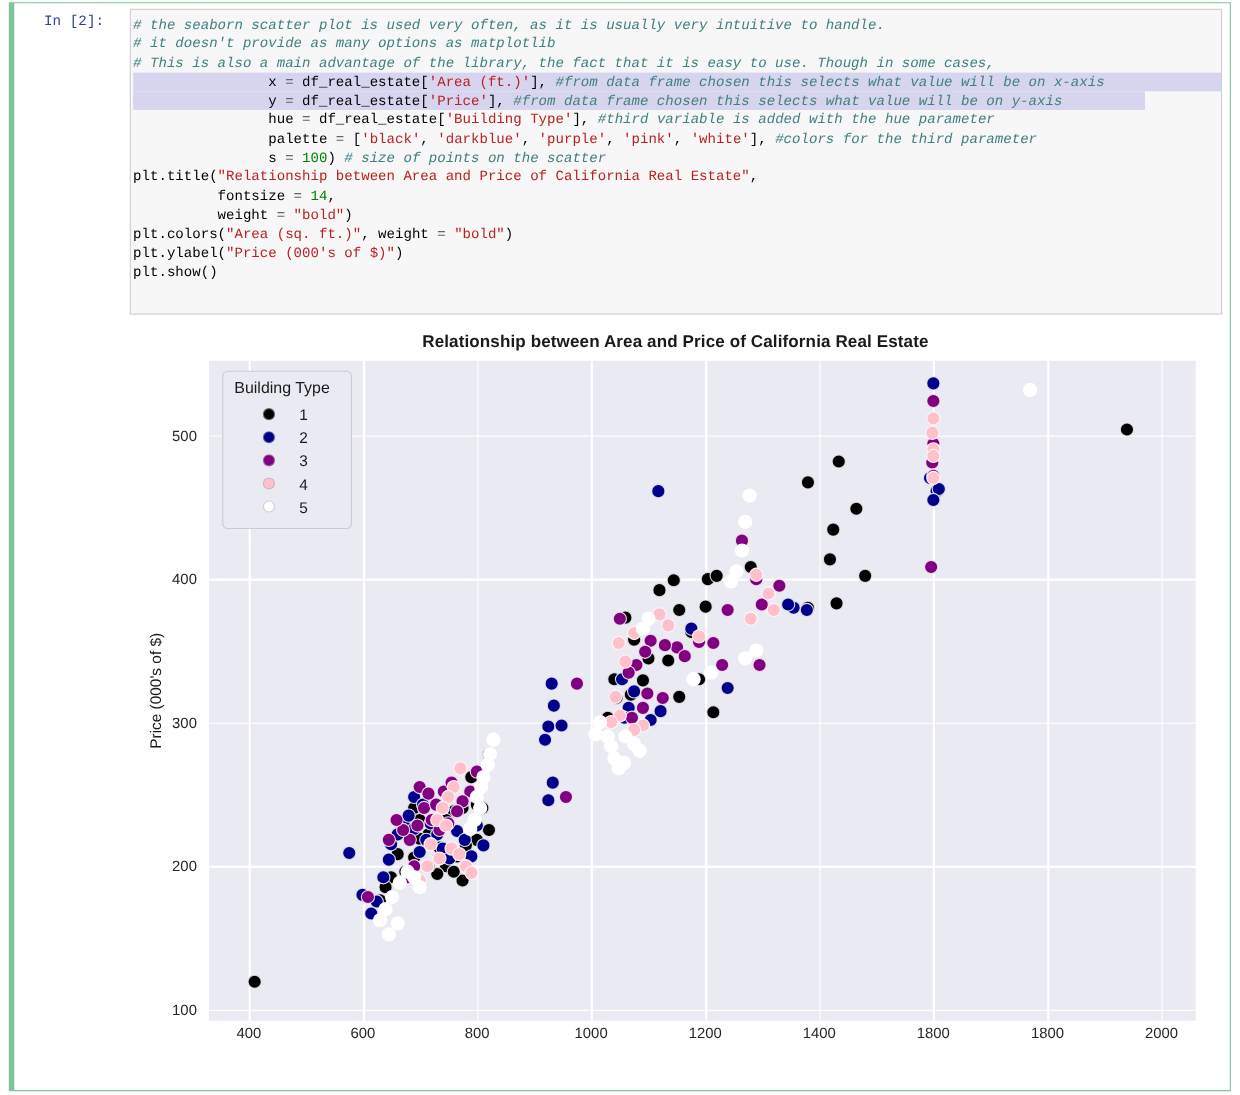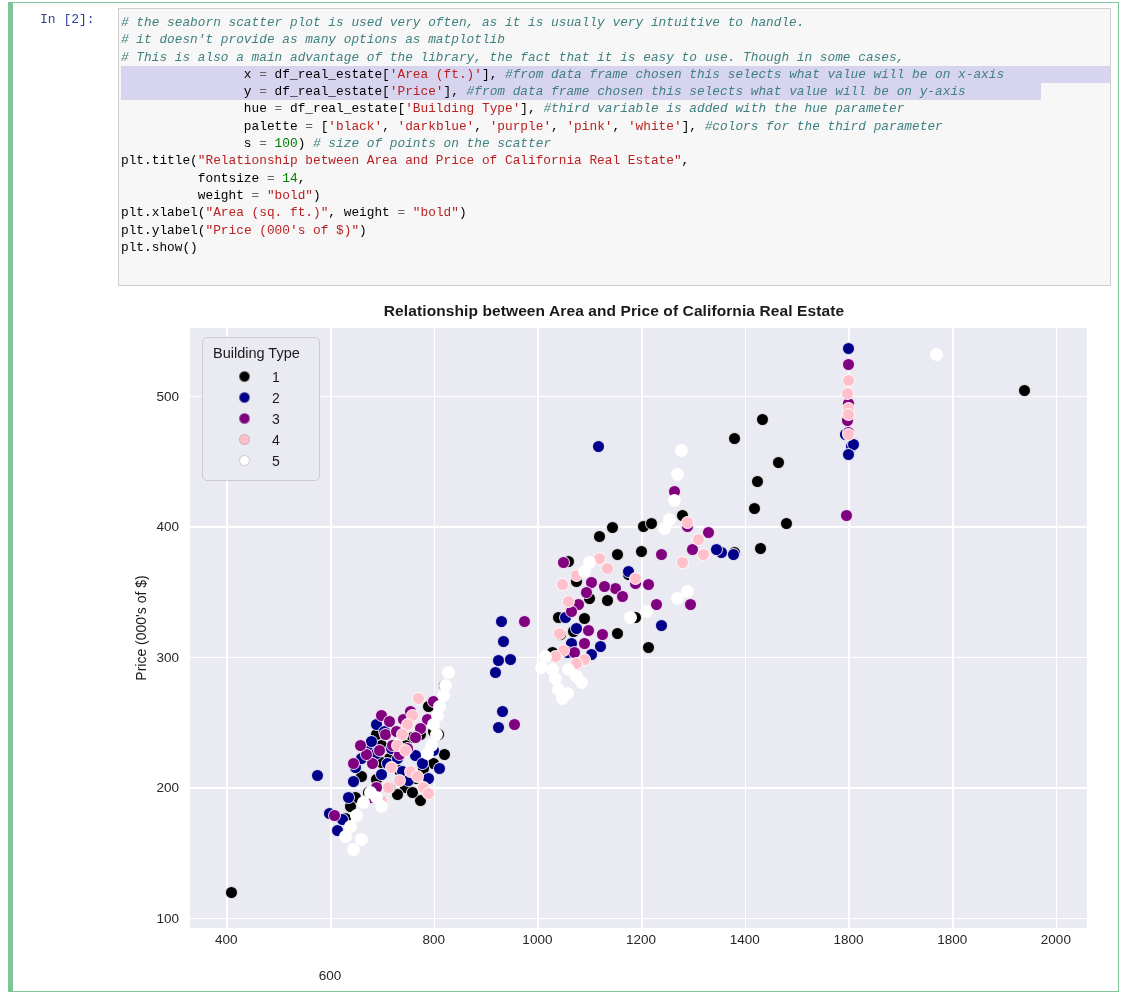--- a/index.html
+++ b/index.html
@@ -190,34 +190,34 @@
       <div class="code-line"><span class="tok-com"># it doesn't provide as many options as matplotlib</span></div>
       <div class="code-line"><span class="tok-com"># This is also a main advantage of the library, the fact that it is easy to use. Though in some cases,</span></div>
       <div class="code-line sel"><span class="tok-name">                x </span><span class="tok-op">= </span><span class="tok-name">df_real_estate[</span><span class="tok-str">'Area (ft.)'</span><span class="tok-name">], </span><span class="tok-com">#from data frame chosen this selects what value will be on x-axis</span></div>
       <div class="code-line" style="background: linear-gradient(to right, rgb(215, 212, 240) 0px, rgb(215, 212, 240) 93%, transparent 93%, transparent 100%);"><span class="tok-name">                y </span><span class="tok-op">= </span><span class="tok-name">df_real_estate[</span><span class="tok-str">'Price'</span><span class="tok-name">], </span><span class="tok-com">#from data frame chosen this selects what value will be on y-axis</span></div>
       <div class="code-line"><span class="tok-name">                hue </span><span class="tok-op">= </span><span class="tok-name">df_real_estate[</span><span class="tok-str">'Building Type'</span><span class="tok-name">], </span><span class="tok-com">#third variable is added with the hue parameter</span></div>
       <div class="code-line"><span class="tok-name">                palette </span><span class="tok-op">= </span><span class="tok-name">[</span><span class="tok-str">'black'</span><span class="tok-name">, </span><span class="tok-str">'darkblue'</span><span class="tok-name">, </span><span class="tok-str">'purple'</span><span class="tok-name">, </span><span class="tok-str">'pink'</span><span class="tok-name">, </span><span class="tok-str">'white'</span><span class="tok-name">], </span><span class="tok-com">#colors for the third parameter</span></div>
       <div class="code-line"><span class="tok-name">                s </span><span class="tok-op">= </span><span class="tok-num">100</span><span class="tok-name">) </span><span class="tok-com"># size of points on the scatter</span></div>
       <div class="code-line"><span class="tok-name">plt.title(</span><span class="tok-str">"Relationship between Area and Price of California Real Estate"</span><span class="tok-name">,</span></div>
       <div class="code-line"><span class="tok-name">          fontsize </span><span class="tok-op">= </span><span class="tok-num">14</span><span class="tok-name">,</span></div>
       <div class="code-line"><span class="tok-name">          weight </span><span class="tok-op">= </span><span class="tok-str">"bold"</span><span class="tok-name">)</span></div>
-      <div class="code-line"><span class="tok-name">plt.xlabel(</span><span class="tok-str">"Area (sq. ft.)"</span><span class="tok-name">, weight </span><span class="tok-op">= </span><span class="tok-str">"bold"</span><span class="tok-name">)</span></div>
+      <div class="code-line"><span class="tok-name">plt.colors(</span><span class="tok-str">"Area (sq. ft.)"</span><span class="tok-name">, weight </span><span class="tok-op">= </span><span class="tok-str">"bold"</span><span class="tok-name">)</span></div>
       <div class="code-line"><span class="tok-name">plt.ylabel(</span><span class="tok-str">"Price (000's of $)"</span><span class="tok-name">)</span></div>
       <div class="code-line"><span class="tok-name">plt.show()</span></div>
     </div>
 
   <div class="figure">
     <div class="fig-title">Relationship between Area and Price of California Real Estate</div>
 
     <div class="axes" id="axes">
 
     <div class="gridline-v" style="left: 36.2948px;"></div>
         <div class="xtick" style="left: 36.2948px;">400</div>
         <div class="gridline-v" style="left: 139.994px;"></div>
-        <div class="xtick" style="left: 139.994px; margin-top: 36px;">600</div>
+        <div class="xtick" style="left: 139.994px;">600</div>
         <div class="gridline-v" style="left: 243.694px;"></div>
         <div class="xtick" style="left: 243.694px;">800</div>
         <div class="gridline-v" style="left: 347.393px;"></div>
         <div class="xtick" style="left: 347.393px;">1000</div>
         <div class="gridline-v" style="left: 451.092px;"></div>
         <div class="xtick" style="left: 451.092px;">1200</div>
         <div class="gridline-v" style="left: 554.792px;"></div>
         <div class="xtick" style="left: 554.792px;">1400</div>
         <div class="gridline-v" style="left: 658.491px;"></div>
         <div class="xtick" style="left: 658.491px;">1800</div>

